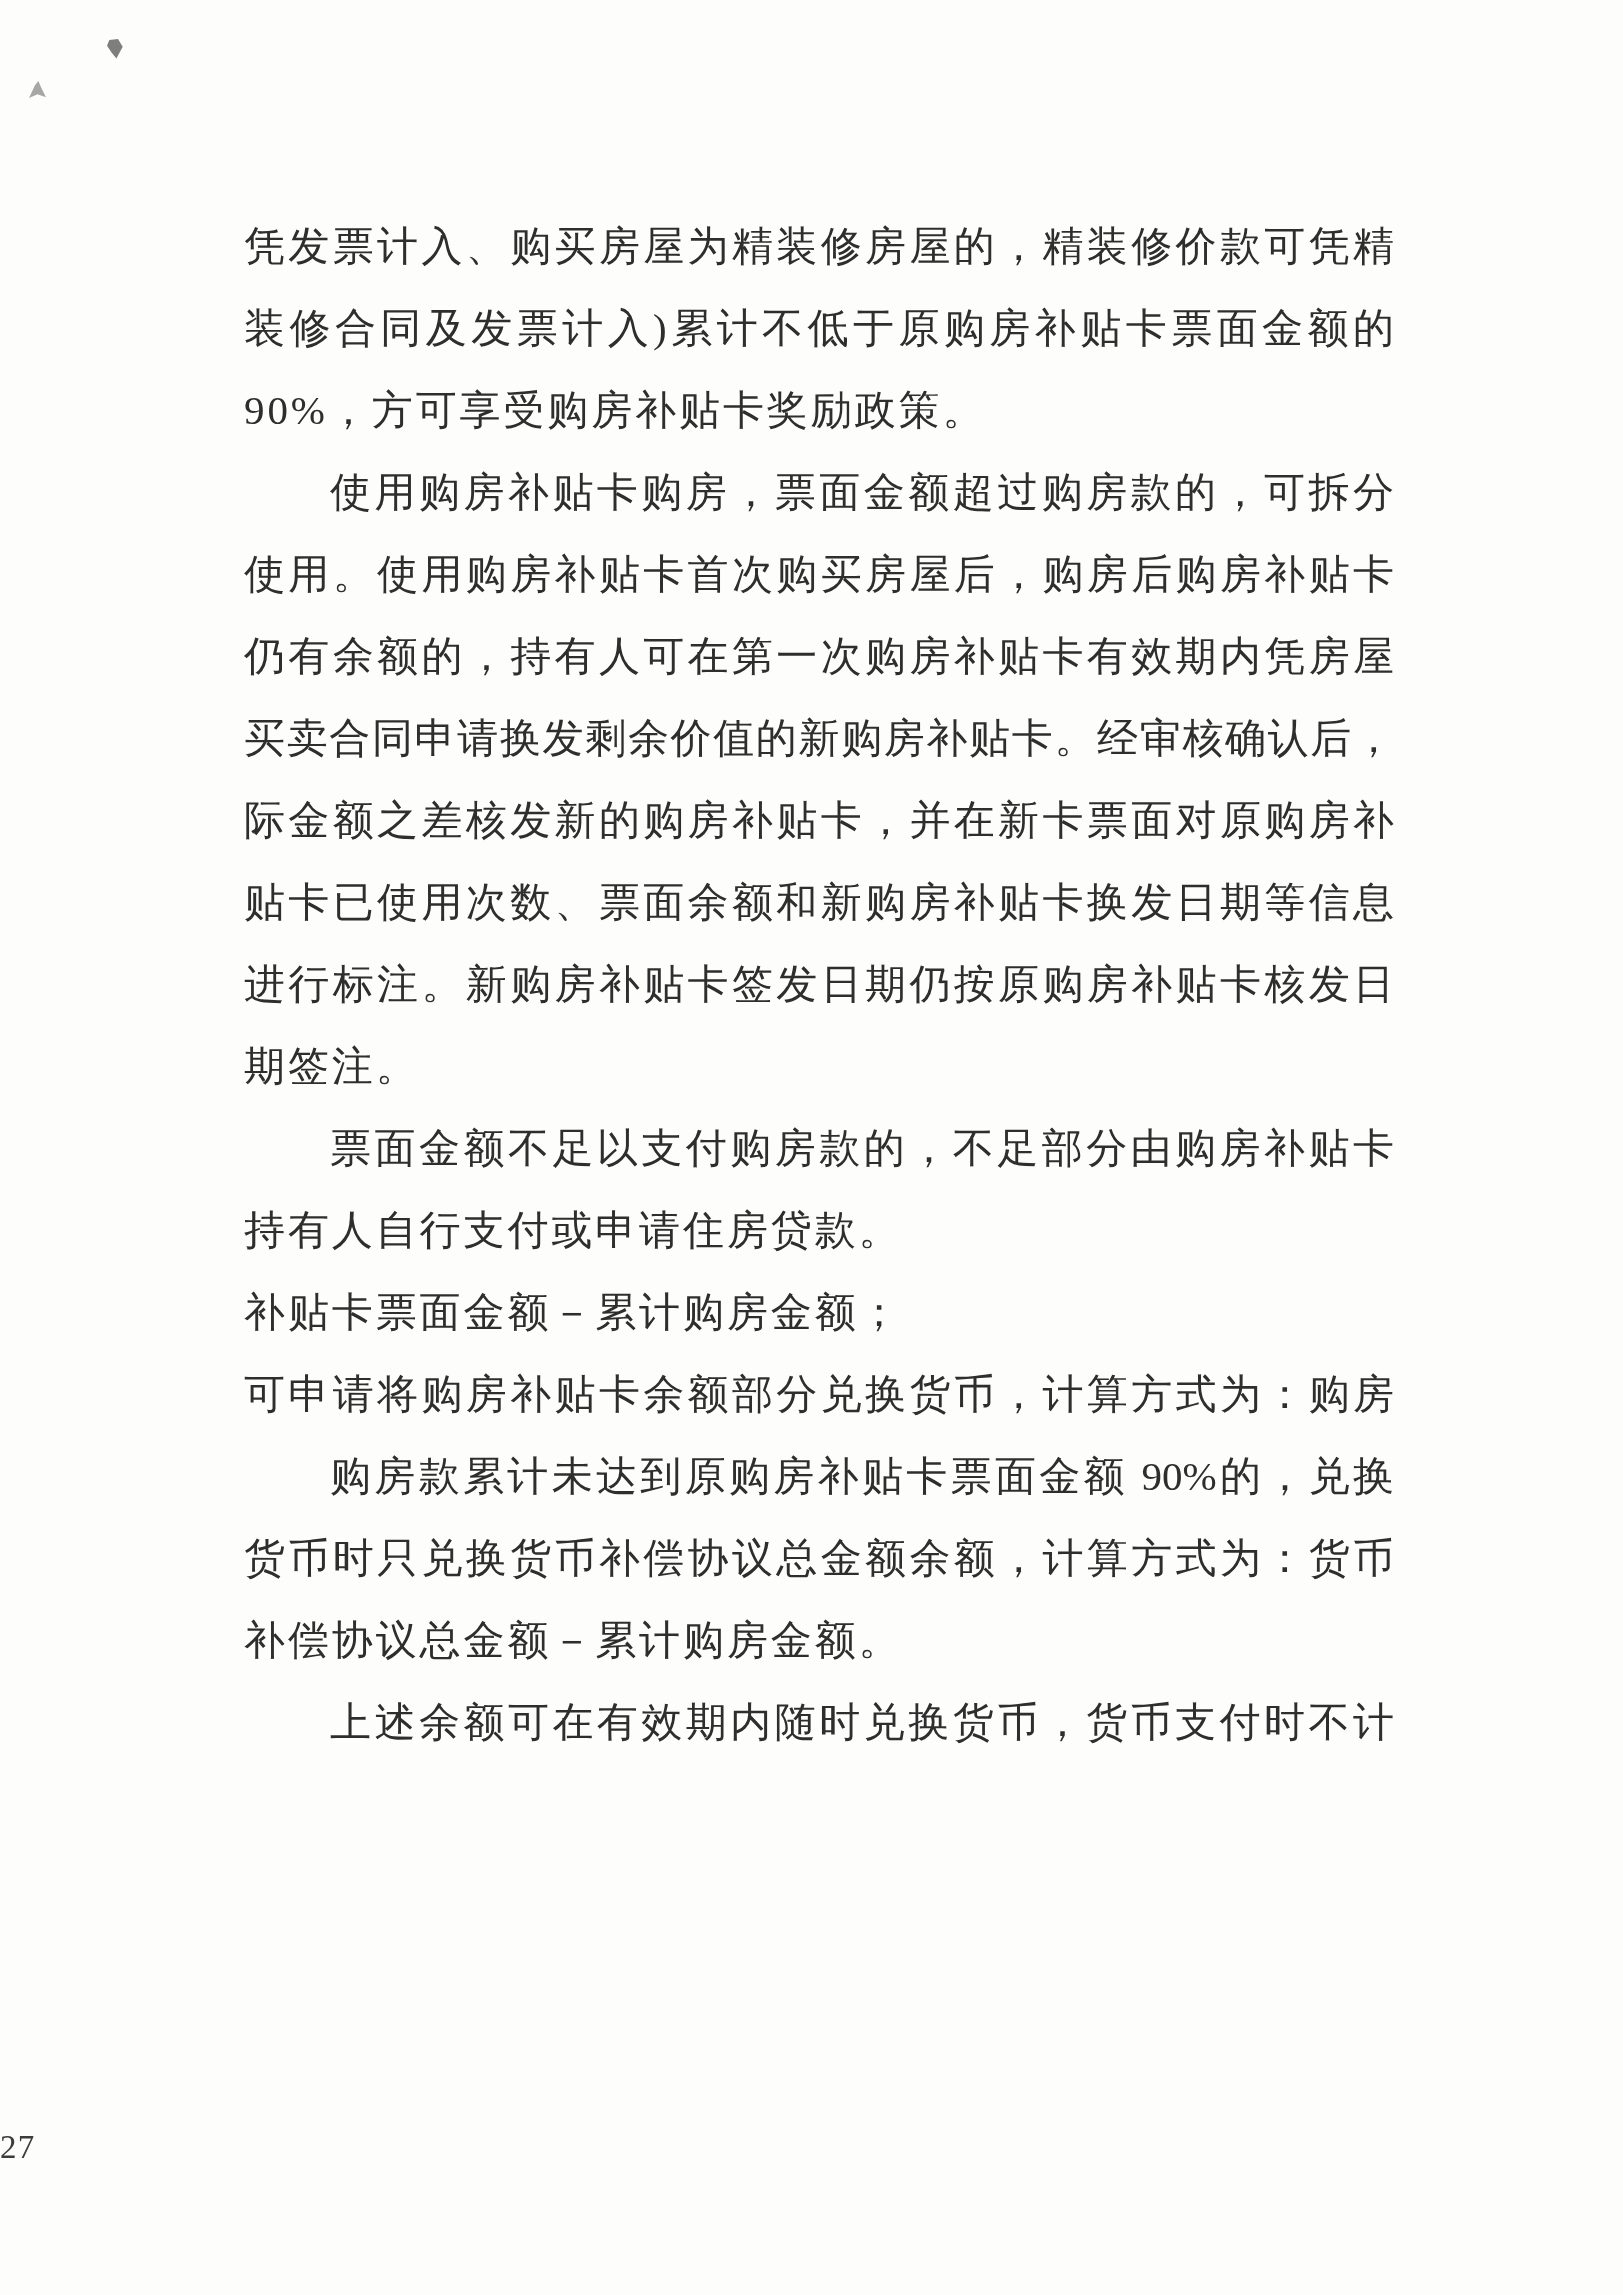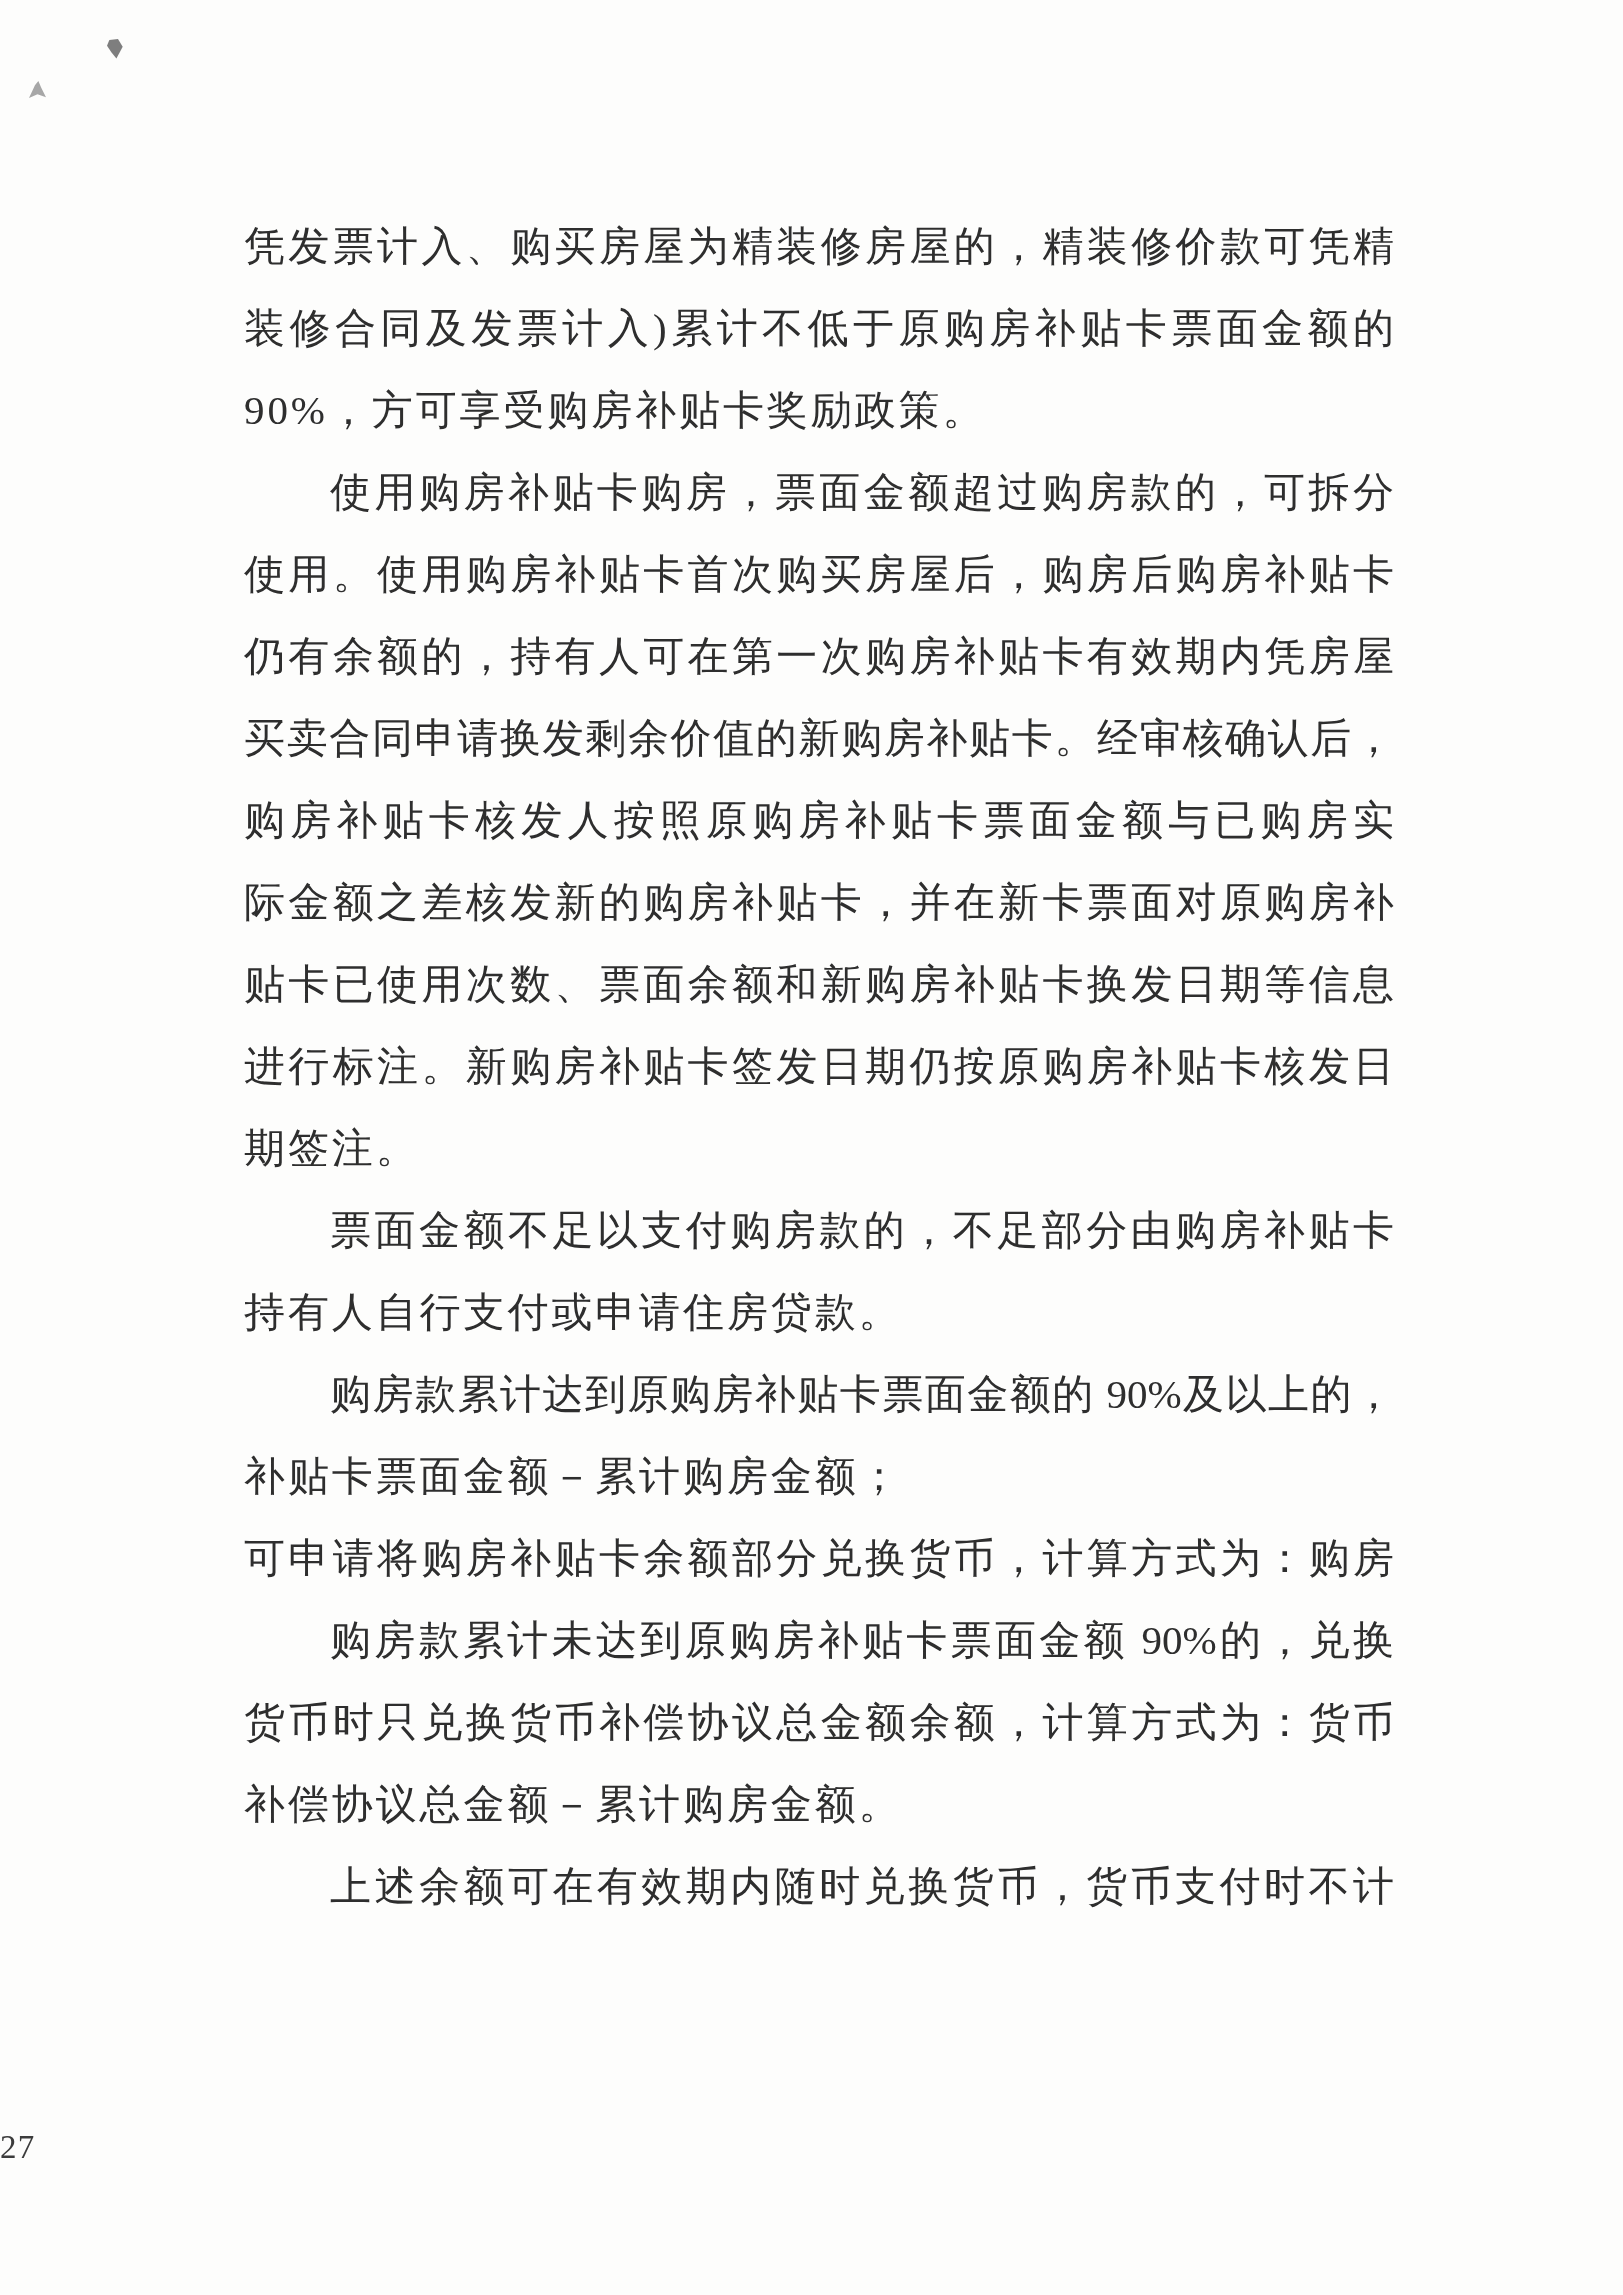--- a/index.html
+++ b/index.html
@@ -83,28 +83,26 @@
   <div class="speck speck2"></div>
 
   <main class="textblock">
     <div class="ln">凭发票计入、购买房屋为精装修房屋的，精装修价款可凭精</div>
     <div class="ln">装修合同及发票计入)累计不低于原购房补贴卡票面金额的</div>
     <div class="ln l">90%，方可享受购房补贴卡奖励政策。</div>
     <div class="ln in">使用购房补贴卡购房，票面金额超过购房款的，可拆分</div>
     <div class="ln">使用。使用购房补贴卡首次购买房屋后，购房后购房补贴卡</div>
     <div class="ln">仍有余额的，持有人可在第一次购房补贴卡有效期内凭房屋</div>
     <div class="ln">买卖合同申请换发剩余价值的新购房补贴卡。经审核确认后，</div>
-    <div class="ln">购房补贴卡核发人按照原购房补贴卡票面金额与已购房实</div>
     <div class="ln">际金额之差核发新的购房补贴卡，并在新卡票面对原购房补</div>
     <div class="ln">贴卡已使用次数、票面余额和新购房补贴卡换发日期等信息</div>
     <div class="ln">进行标注。新购房补贴卡签发日期仍按原购房补贴卡核发日</div>
     <div class="ln l">期签注。</div>
     <div class="ln in">票面金额不足以支付购房款的，不足部分由购房补贴卡</div>
     <div class="ln l">持有人自行支付或申请住房贷款。</div>
-    <div class="ln in">购房款累计达到原购房补贴卡票面金额的 90%及以上的，</div>
     <div class="ln l">补贴卡票面金额－累计购房金额；</div>
     <div class="ln">可申请将购房补贴卡余额部分兑换货币，计算方式为：购房</div>
     <div class="ln in">购房款累计未达到原购房补贴卡票面金额 90%的，兑换</div>
     <div class="ln">货币时只兑换货币补偿协议总金额余额，计算方式为：货币</div>
     <div class="ln l">补偿协议总金额－累计购房金额。</div>
     <div class="ln in">上述余额可在有效期内随时兑换货币，货币支付时不计息。</div>
   </main>
 
   <div class="pageno">27</div>
 

